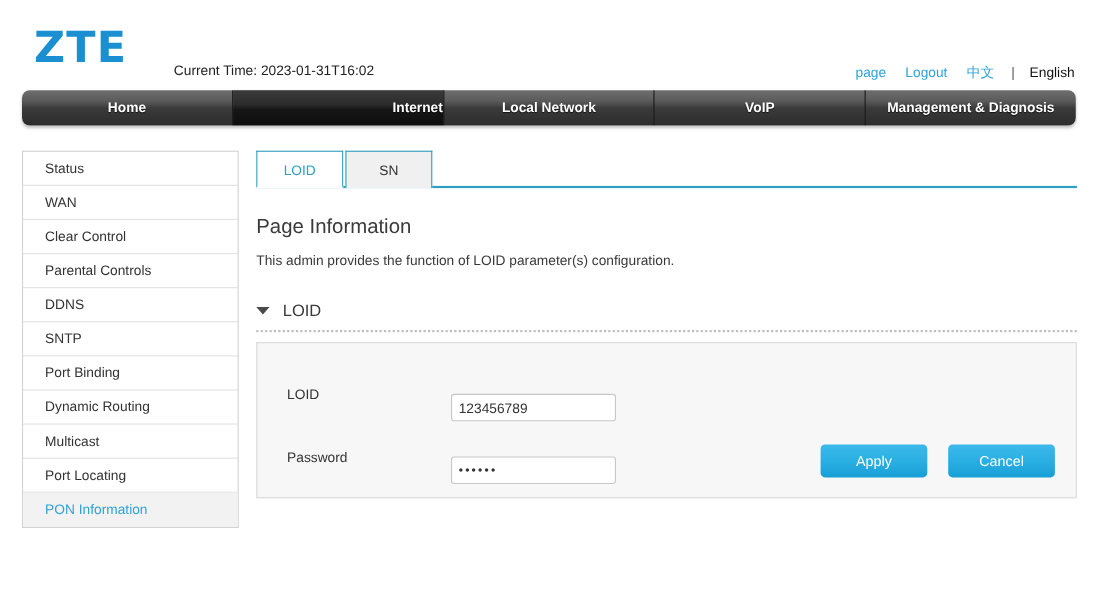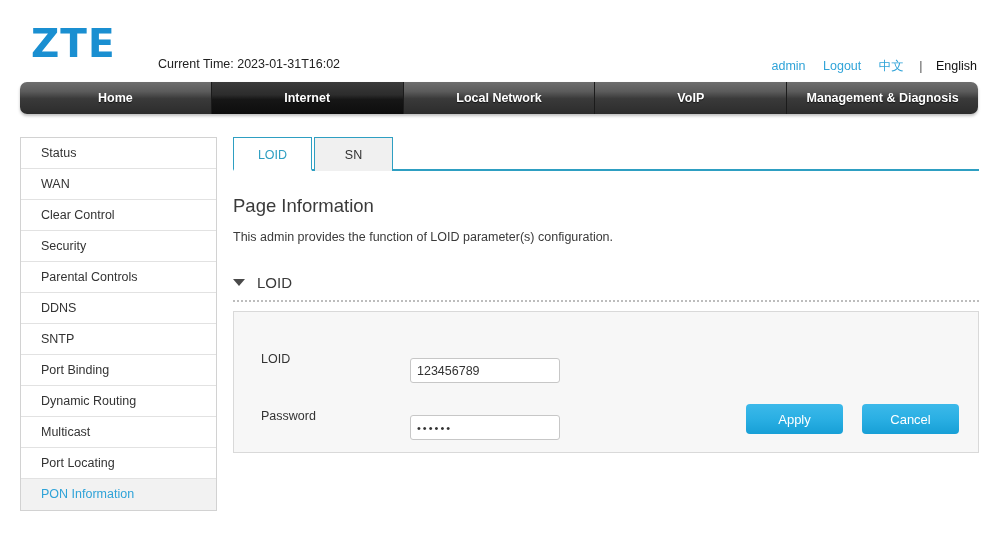--- a/index.html
+++ b/index.html
@@ -50,20 +50,21 @@
   .nav-item {
     flex: 1 1 0; display: flex; align-items: center; justify-content: center;
     font-size: 12.5px; font-weight: bold; color: #ffffff;
     text-shadow: 0 1px 1px rgba(0,0,0,0.7);
     border-right: 1px solid #1b1b1b;
     cursor: pointer; height: 100%;
   }
   .nav-item:last-child { border-right: none; align-items: center; }
   .nav-item.active {
     background: linear-gradient(to bottom, #3b3b3b 0%, #2c2c2c 40%, #161616 55%, #0d0d0d 100%);
+    justify-content: flex-end;
   }
 
   
   .sidebar {
     position: absolute; left: 20px; top: 137px;
     width: 197px;
     border: 1px solid #d2d2d2;
     background: #ffffff;
   }
   .side-item {
@@ -157,21 +158,21 @@
 </style>
 </head>
 <body>
 
 <div id="page">
 
   <div class="header">
     <div class="logo">ZTE</div>
     <div class="current-time">Current Time: 2023-01-31T16:02</div>
     <div class="account-bar">
-      <a href="#">admin</a>
+      <a href="#">page</a>
       <a href="#">Logout</a>
       <a href="#">中文</a>
       <span class="sep">|</span>
       <span class="current-lang">English</span>
     </div>
   </div>
 
   <div class="navbar">
     <div class="nav-item">
         <span>Home</span>
@@ -187,21 +188,20 @@
       </div>
     <div class="nav-item">
         <span>Management &amp; Diagnosis</span>
       </div>
   </div>
 
   <div class="sidebar">
     <div class="side-item"><span>Status</span></div>
     <div class="side-item"><span>WAN</span></div>
     <div class="side-item"><span>Clear Control</span></div>
-    <div class="side-item"><span>Security</span></div>
     <div class="side-item"><span>Parental Controls</span></div>
     <div class="side-item"><span>DDNS</span></div>
     <div class="side-item"><span>SNTP</span></div>
     <div class="side-item"><span>Port Binding</span></div>
     <div class="side-item"><span>Dynamic Routing</span></div>
     <div class="side-item"><span>Multicast</span></div>
     <div class="side-item"><span>Port Locating</span></div>
     <div class="side-item active"><span>PON Information</span></div>
   </div>
 

